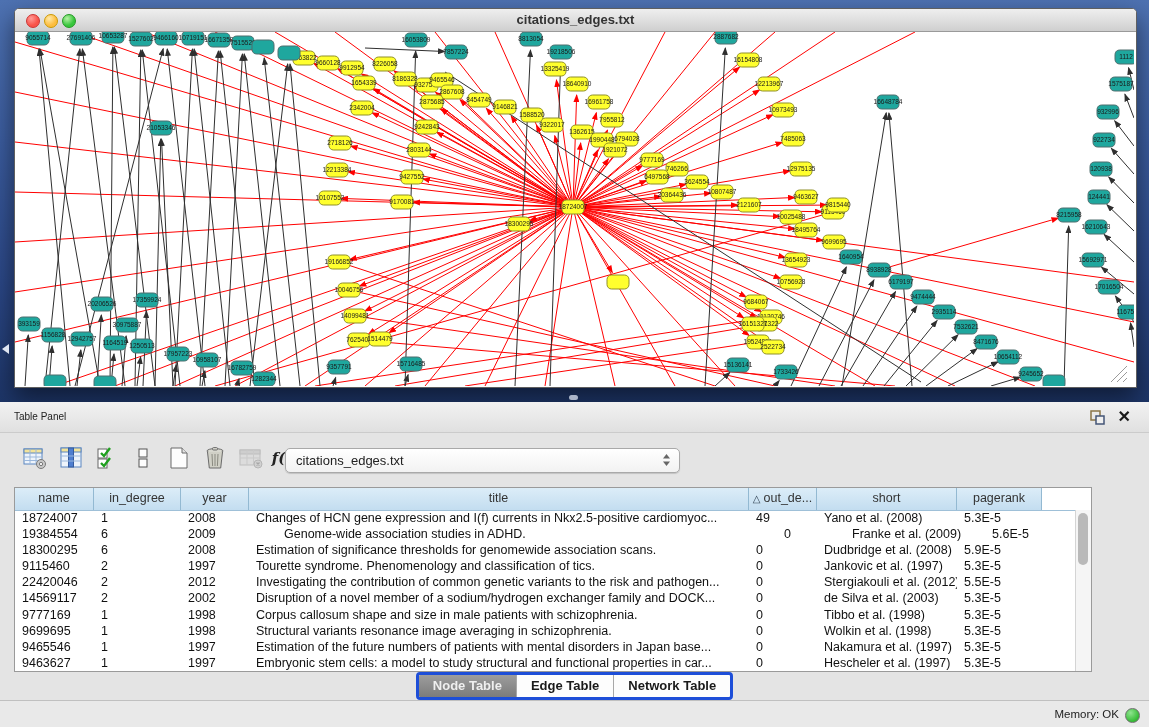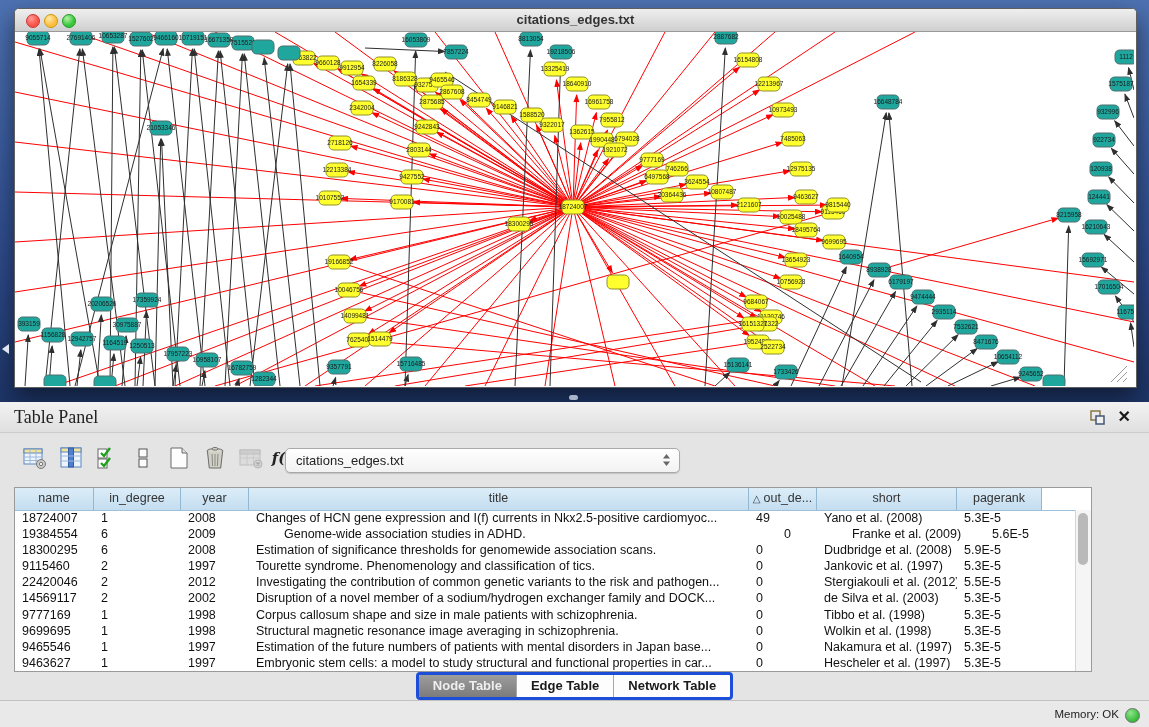--- a/index.html
+++ b/index.html
@@ -19,21 +19,21 @@
   .tl.grn{left:47px;background:radial-gradient(circle at 35% 30%,#b6f2a5,#37c63c 60%);border:1px solid #292;}
   .canvas{position:absolute;left:0;top:23px;right:0;bottom:0;background:#fff;overflow:hidden;}
   .canvas svg{display:block;}
   .collapse-arrow{position:absolute;left:2px;top:344px;width:0;height:0;
     border-top:5px solid transparent;border-bottom:5px solid transparent;border-right:7px solid #dfe6f2;}
   .splitter-dot{position:absolute;left:569px;top:395px;width:9px;height:5px;border-radius:3px;background:#aab4c8;}
   
   .tablepanel{position:absolute;left:0;top:402px;width:1149px;height:325px;background:#e4e4e4;}
   .ptitle{position:absolute;left:0;top:0;right:0;height:30px;
     background:linear-gradient(#f2f2f2,#e0e0e0);border-bottom:1px solid #cbcbcb;}
-  .ptitle .txt{position:absolute;left:14px;top:0;line-height:30px;font-size:18px;color:#222;font-family:Liberation Serif, serif;}
+  .ptitle .txt{position:absolute;left:14px;top:0;line-height:30px;font-size:10px;color:#222;}
   .float-ic{position:absolute;right:44px;top:8px;width:15px;height:15px;cursor:default;}
   .close-ic{position:absolute;right:18px;top:5px;font-size:16px;font-weight:bold;color:#1a1a1a;line-height:20px;}
   .toolbar{position:absolute;left:0;top:32px;right:0;height:52px;}
   .tbicons{position:absolute;left:21px;top:10px;display:flex;gap:9px;}
   .tbtn{width:27px;height:28px;display:flex;align-items:center;justify-content:center;}
   .fx{font-family:"DejaVu Serif",serif;font-style:italic;font-weight:bold;font-size:15px;color:#222;}
   .combo{position:absolute;left:285px;top:14px;width:393px;height:23px;background:linear-gradient(#fff,#f2f2f2);
     border:1px solid #a9a9a9;border-radius:5px;box-shadow:0 1px 1px rgba(0,0,0,.15);}
   .combo .val{position:absolute;left:10px;top:0;line-height:23px;font-size:13px;color:#222;}
   .combo .arrows{position:absolute;right:8px;top:4px;}
@@ -662,21 +662,21 @@
           <div class="tcell" style="width: 68px;">1998</div>
           <div class="tcell" style="width: 500px;">Corpus callosum shape and size in male patients with schizophrenia.</div>
           <div class="tcell" style="width: 68px;">0</div>
           <div class="tcell" style="width: 140px;">Tibbo et al. (1998)</div>
           <div class="tcell" style="width: 85px;">5.3E-5</div>
         </div>
         <div class="trow">
           <div class="tcell" style="width: 79px;">9699695</div>
           <div class="tcell" style="width: 87px;">1</div>
           <div class="tcell" style="width: 68px;">1998</div>
-          <div class="tcell" style="width: 500px;">Structural magnetic resonance image averaging in schizophrenia.</div>
+          <div class="tcell" style="width: 500px;">Structural variants resonance image averaging in schizophrenia.</div>
           <div class="tcell" style="width: 68px;">0</div>
           <div class="tcell" style="width: 140px;">Wolkin et al. (1998)</div>
           <div class="tcell" style="width: 85px;">5.3E-5</div>
         </div>
         <div class="trow">
           <div class="tcell" style="width: 79px;">9465546</div>
           <div class="tcell" style="width: 87px;">1</div>
           <div class="tcell" style="width: 68px;">1997</div>
           <div class="tcell" style="width: 500px;">Estimation of the future numbers of patients with mental disorders in Japan base...</div>
           <div class="tcell" style="width: 68px;">0</div>

